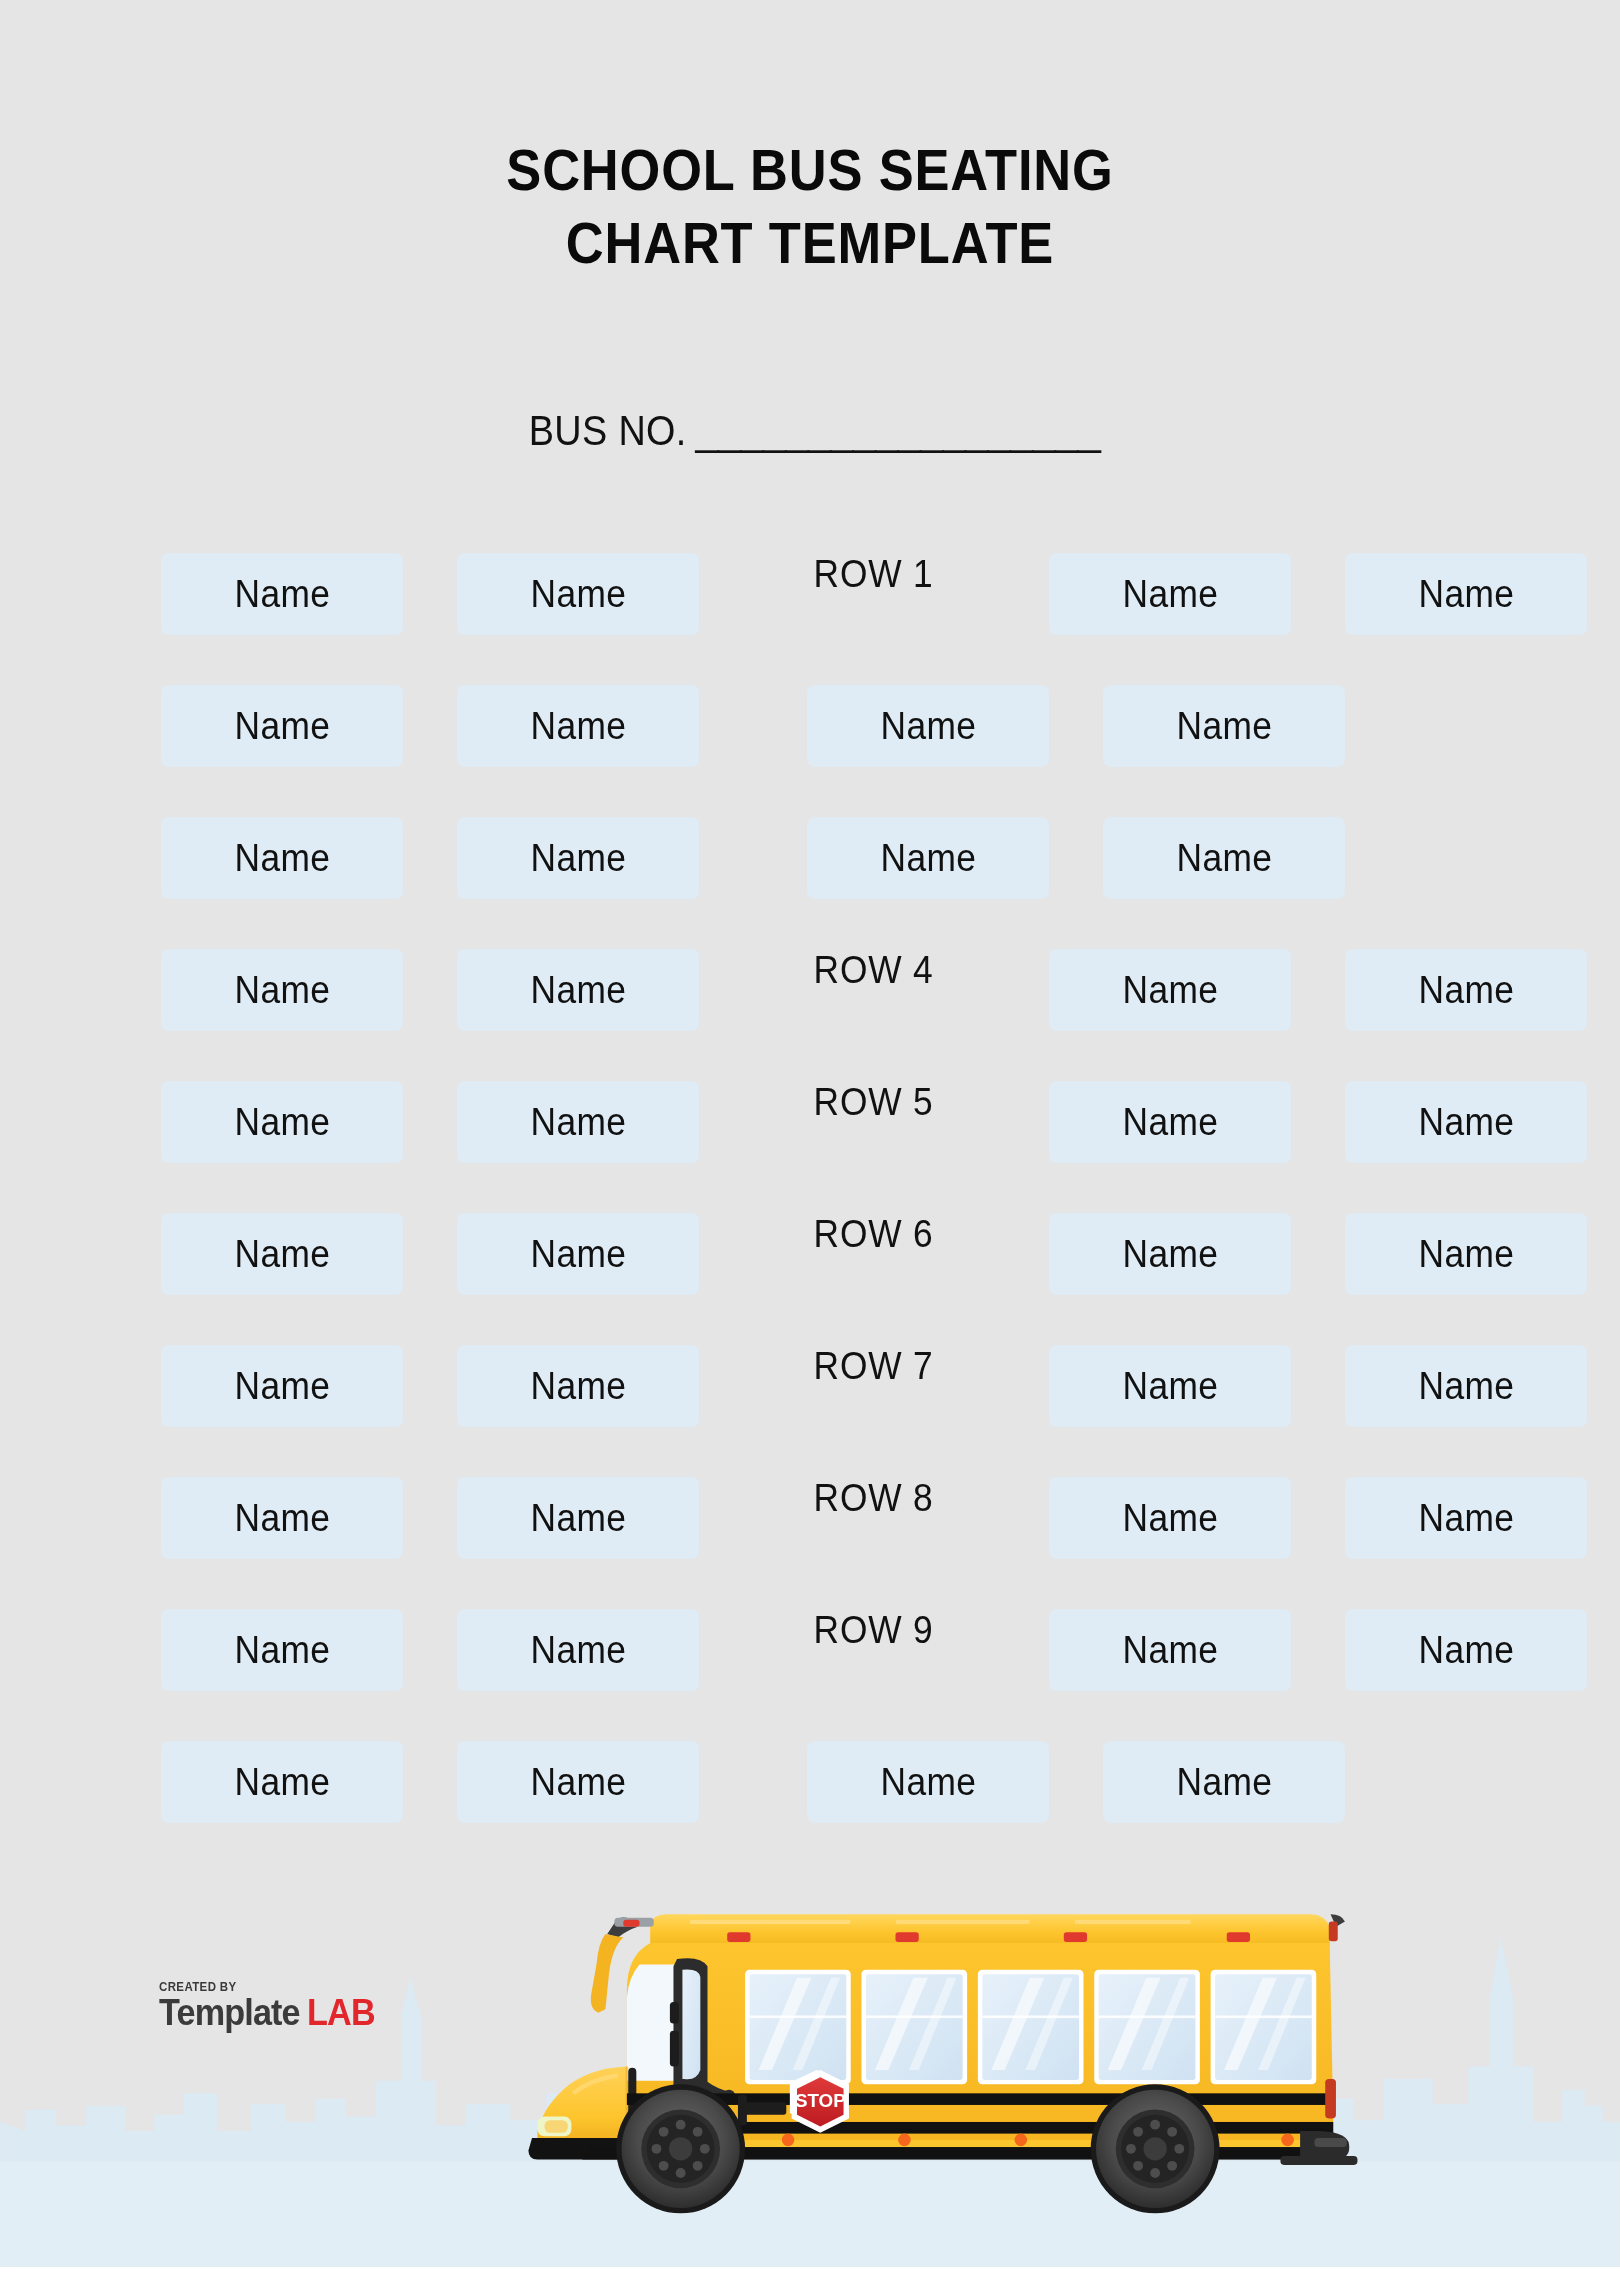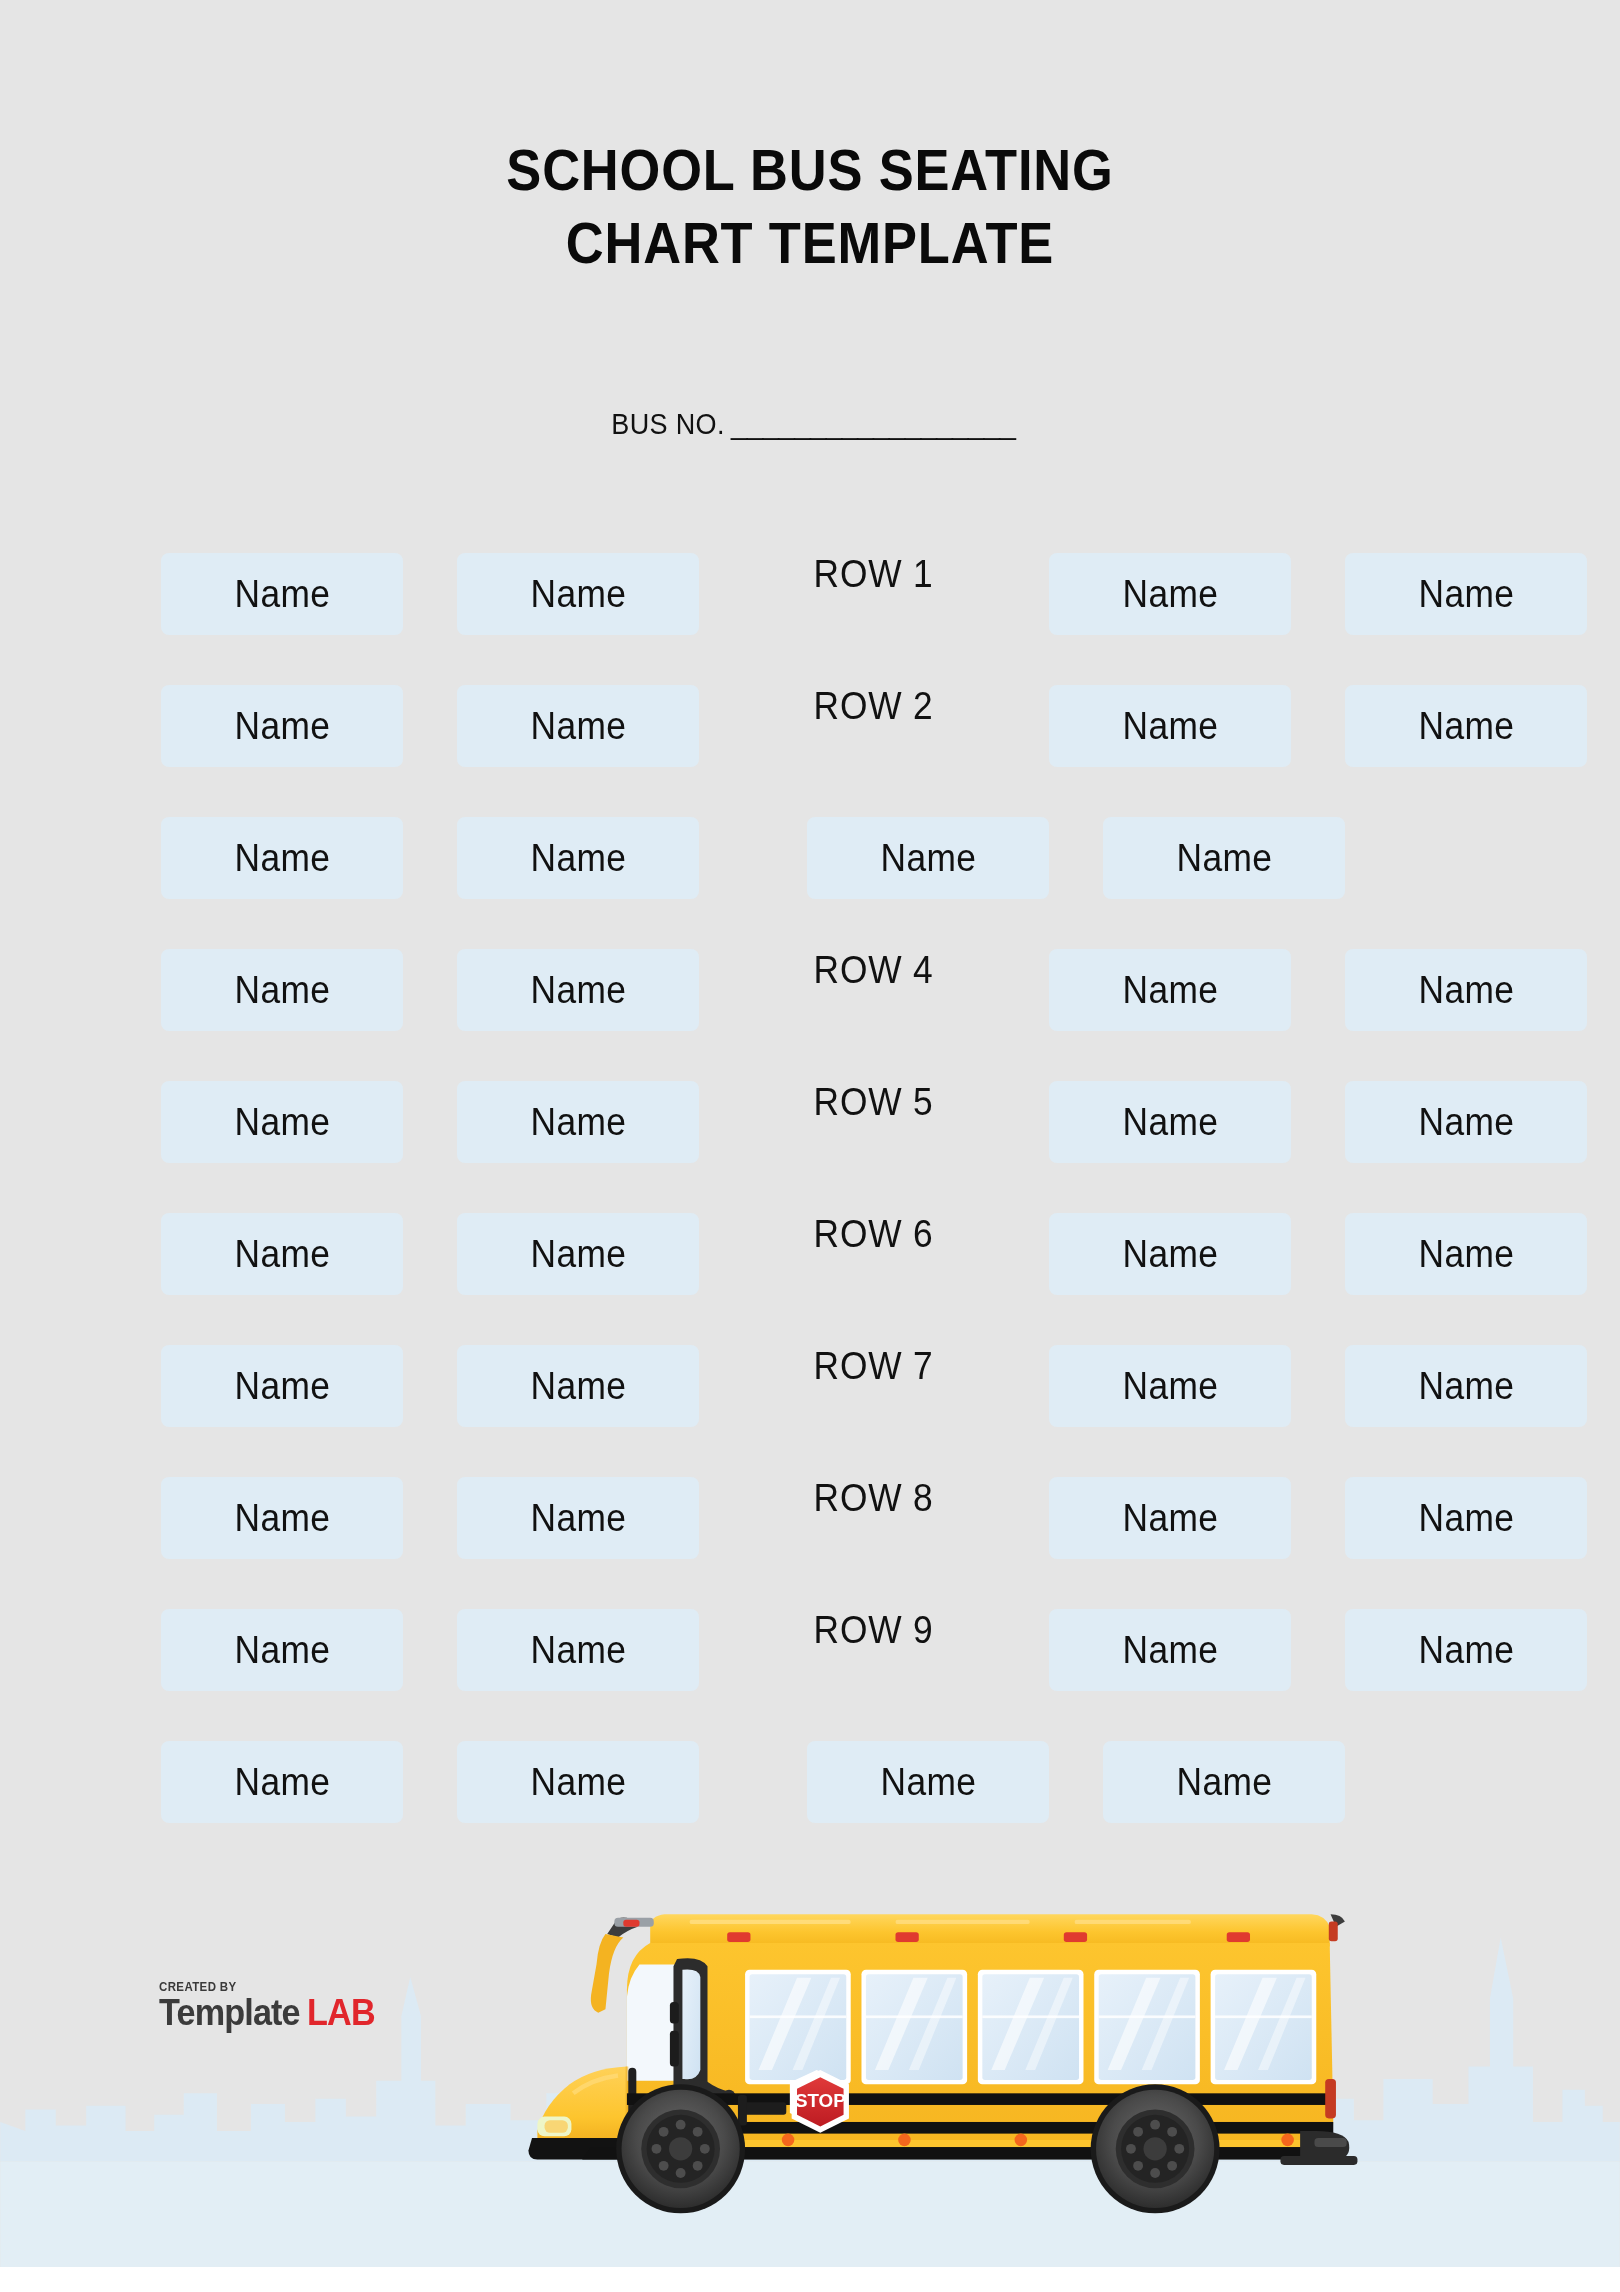--- a/index.html
+++ b/index.html
@@ -35,21 +35,21 @@
     line-height: 1.28;
     transform: scaleX(0.92);
   }
   #busno-line {
     position: absolute;
     left: 0;
     top: 407px;
     width: 1620px;
     text-align: center;
     font-family: "Liberation Sans Narrow", "Liberation Sans", sans-serif;
-    font-size: 30px;
+    font-size: 42px;
     color: #111111;
     letter-spacing: 0.4px;
     white-space: nowrap;
   }
   #busno-line .bus-label { transform: scaleX(0.9); display:inline-block; }
   #busno-line .bus-blank {
     display: inline-block;
     letter-spacing: -0.9px;
   }
 
@@ -179,23 +179,20 @@
 
     <div class="seat-row">
       <div class="seat-cell">
           <span class="seat-text">Name</span>
         </div>
       <div class="seat-gap"></div>
       <div class="seat-cell">
           <span class="seat-text">Name</span>
         </div>
       <div class="seat-gap"></div>
-      <div class="row-label-cell">
-          <span class="row-text">ROW 2</span>
-        </div>
       <div class="seat-gap"></div>
       <div class="seat-cell">
           <span class="seat-text">Name</span>
         </div>
       <div class="seat-gap"></div>
       <div class="seat-cell">
           <span class="seat-text">Name</span>
         </div>
     </div>
 

